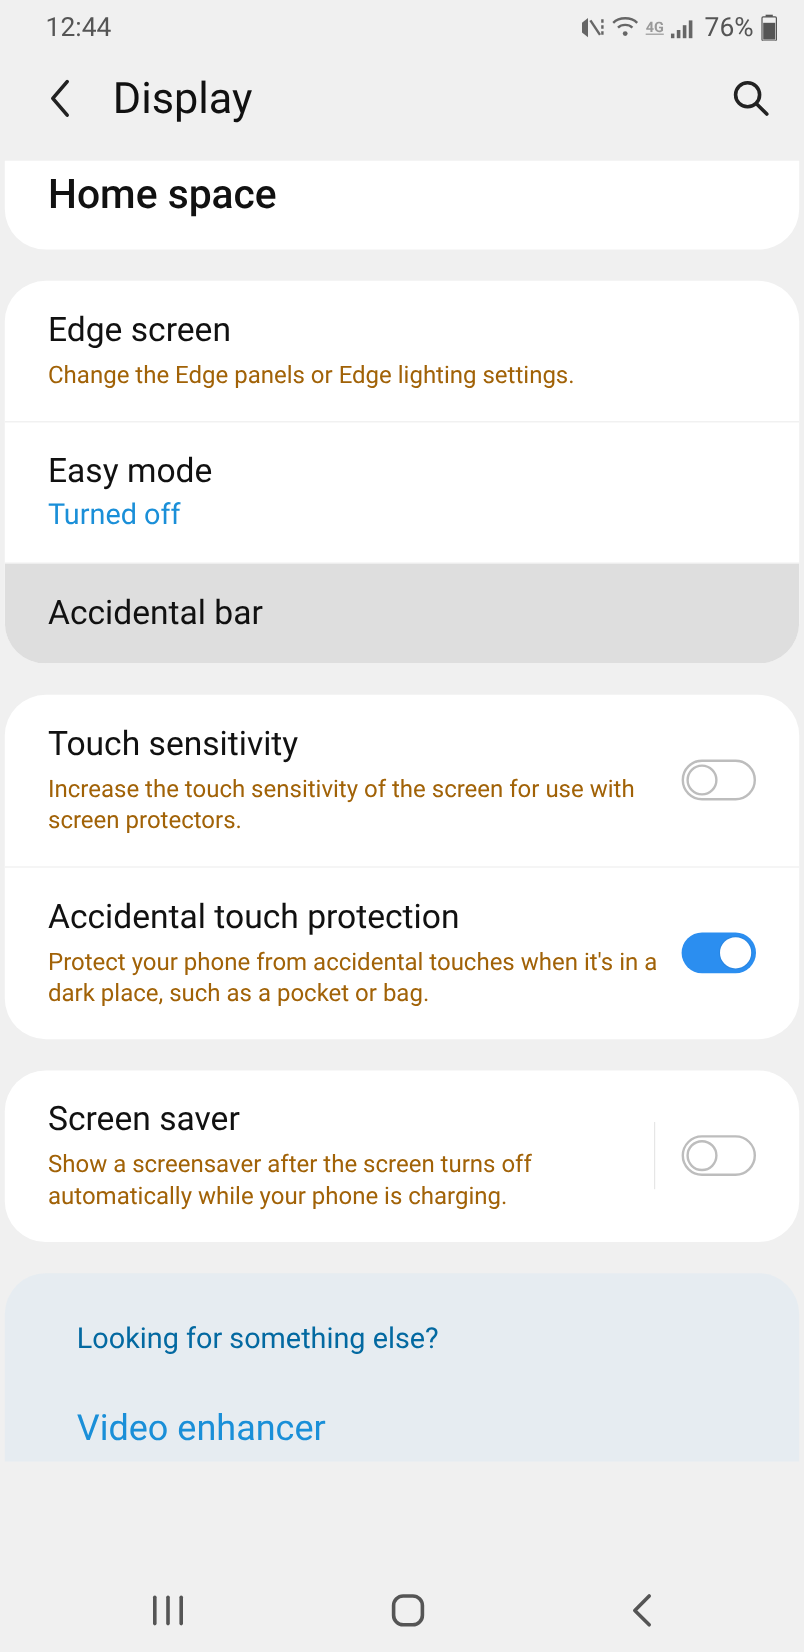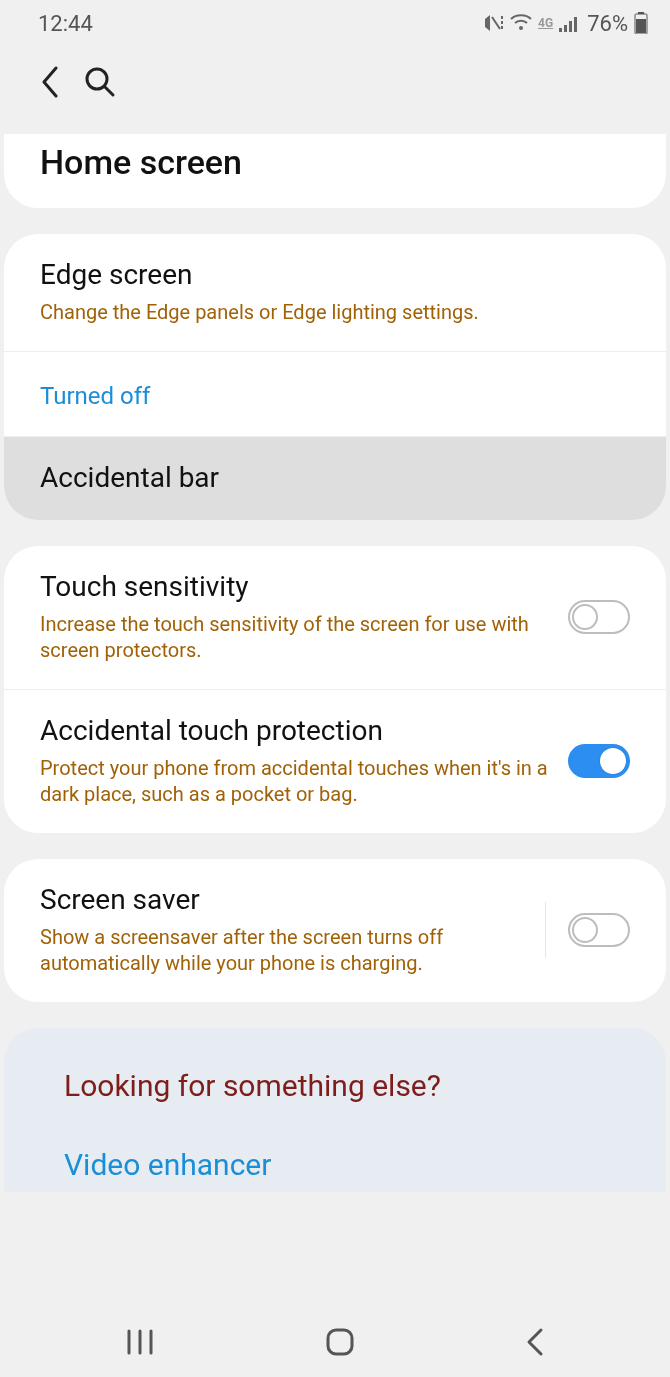--- a/index.html
+++ b/index.html
@@ -97,21 +97,21 @@
     width: 1px; height: 56px; background:#e6e6e6; margin: 0 22px;
   }
 
   
   .looking {
     background: #e6ecf1;
     border-radius: 34px 34px 0 0;
     margin: 0 4px;
     padding: 40px 60px 10px 60px;
   }
-  .looking-title { font-size: 30px; color:#7f1d1d; }
+  .looking-title { font-size: 24px; color:#0369a1; }
   .looking-link  { font-size: 30px; color:#1a8fd8; margin-top: 44px; }
 
   
   .navbar {
     position: absolute;
     bottom: 0; left:0; right:0;
     height: 70px;
     background: #f0f0f0;
     display: flex;
     align-items: center;
@@ -160,40 +160,42 @@
     </span>
   </div>
 </div>
 
 <div class="header">
   <span class="back-ico">
     <svg width="20" height="32" viewBox="0 0 20 32">
         <path d="M16 2 L4 16 L16 30" stroke="#222" stroke-width="3" fill="none" stroke-linecap="round" stroke-linejoin="round"></path>
       </svg>
   </span>
+  <div class="header-title">Display</div>
   <span class="search-ico">
     <svg width="32" height="32" viewBox="0 0 32 32">
         <circle cx="13" cy="13" r="10" stroke="#222" stroke-width="3" fill="none"></circle>
         <line x1="21" y1="21" x2="29" y2="29" stroke="#222" stroke-width="3" stroke-linecap="round"></line>
       </svg>
   </span>
 </div>
 
 <div class="card first" style="padding-top:0;">
   <div class="item" style="padding-top:8px;">
-    <div class="item-title" style="font-size:34px;font-weight:500;">Home screen</div>
+    <div class="item-title" style="font-size:34px;font-weight:500;">Home space</div>
   </div>
 </div>
 
 <div class="card">
   <div class="item">
     <div class="item-title">Edge screen</div>
     <div class="item-desc">Change the Edge panels or Edge lighting settings.</div>
   </div>
   <div class="item">
+    <div class="item-title">Easy mode</div>
     <div class="item-status">Turned off</div>
   </div>
   <div class="item selected">
     <div class="item-title">Accidental bar</div>
   </div>
 </div>
 
 <div class="card">
   <div class="item row">
     <div class="text">

